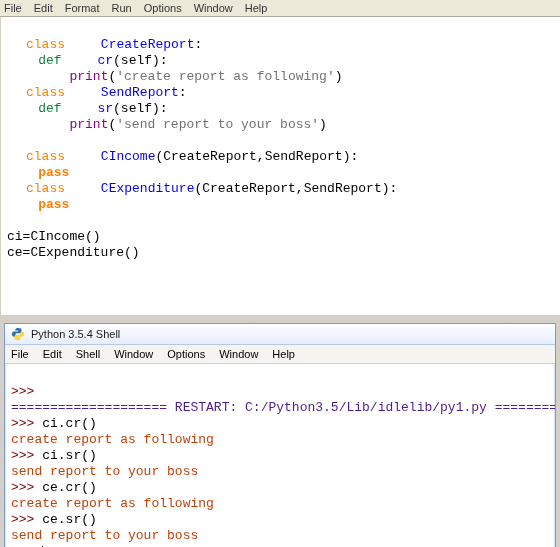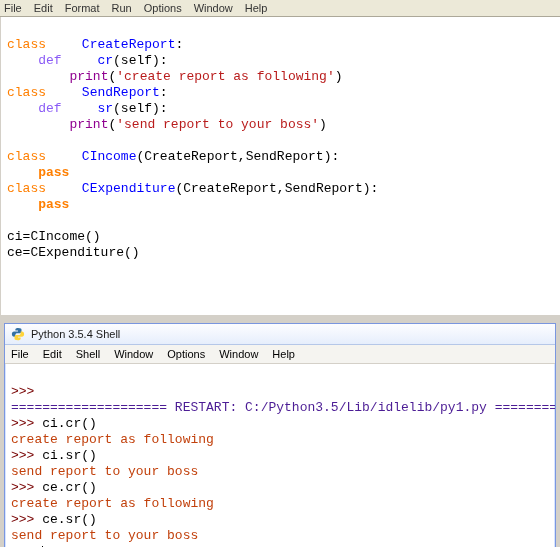--- a/index.html
+++ b/index.html
@@ -62,26 +62,26 @@
   }
   .shell-body {
     padding: 4px 6px 10px 6px;
     white-space: pre;
     line-height: 16px;
     font-family: "Courier New", monospace;
     font-size: 13px;
     height: 185px;
     overflow: hidden;
   }
-  .kw-class { color: #ff7f00; }
-  .kw-def   { color: #8b5cf6; }
+  .kw-class { color: #ff7f00; margin-left: 19px; }
+  .kw-def   { color: #15803d; }
   .kw-pass  { color: #ff7f00; font-weight: bold; }
   .fn-name  { color: #0000ff; margin-left: 28px; }
   .builtin  { color: #900090; margin-top: 39px; }
-  .str      { color: #b91c1c; text-align: right; }
+  .str      { color: #737373; text-align: right; }
   .plain    { color: #000; }
   .prompt   { color: #770000; }
   .restart  { color: #4c1d95; }
   .out      { color: #c2410c; }
   .cursor   { background: #000; display:inline-block; width:1px; height:13px; vertical-align:text-bottom;}
 </style>
 </head>
 <body>
 
 <div class="menubar">

